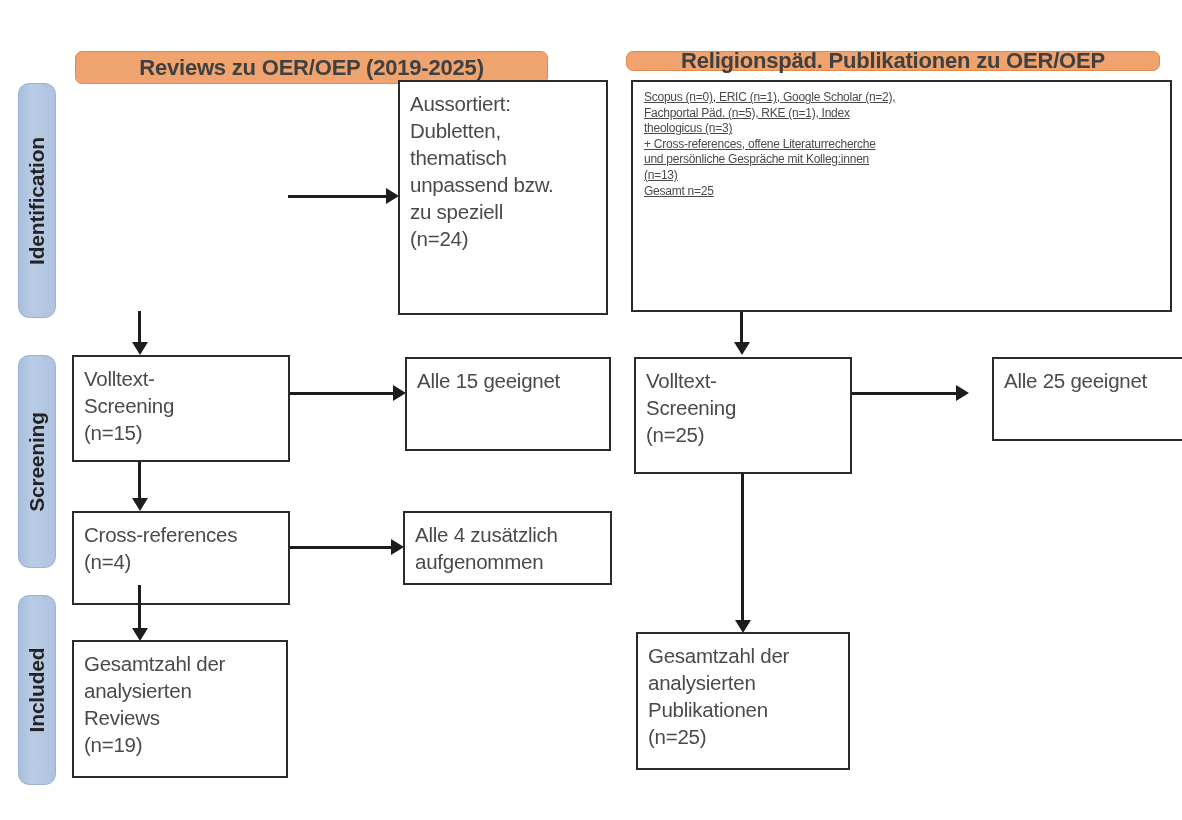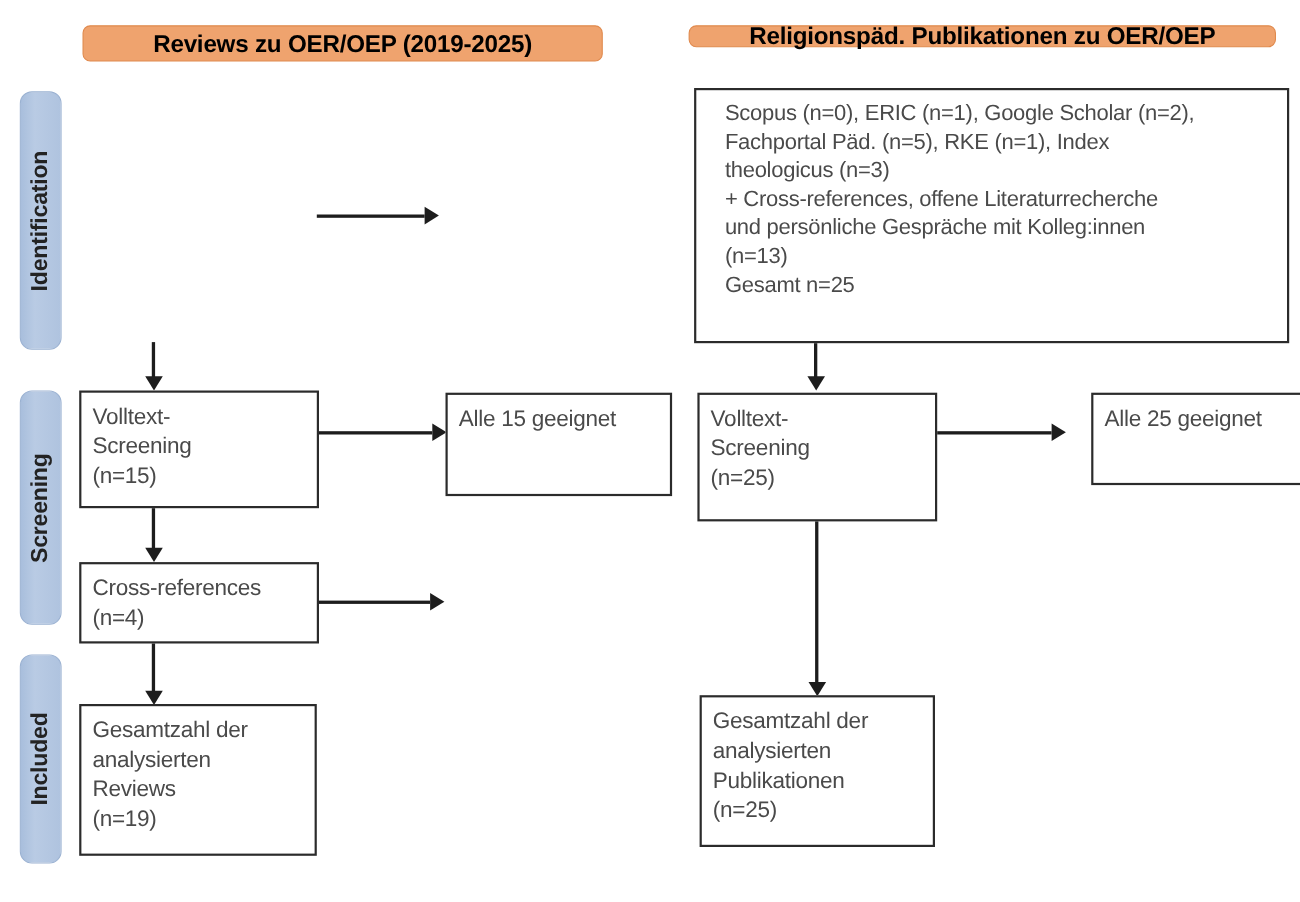--- a/index.html
+++ b/index.html
@@ -16,29 +16,30 @@
     font-family: "Liberation Sans", sans-serif;
     overflow: hidden;
   }
 
   
   .col-header {
     position: absolute;
     background: #EFA36E;
     border: 1px solid #E08A4E;
     border-radius: 7px;
-    color: #000000;
+    color: #404040;
     font-weight: bold;
     font-size: 22px;
     letter-spacing: -0.2px;
     display: flex;
     align-items: center;
     justify-content: center;
     text-align: center;
     box-sizing: border-box;
+    margin-top: 28px;
   }
 
   
   .stage-pill {
     position: absolute;
     background: linear-gradient(to right, #A8BEDC 0%, #B9CBE4 35%, #AFC3DF 100%);
     border: 1px solid #9BB2D2;
     border-radius: 11px;
     box-sizing: border-box;
   }
@@ -62,23 +63,24 @@
     border: 2.5px solid #2b2b2b;
     box-sizing: border-box;
     padding: 8px 6px 4px 10px;
     color: #4a4a4a;
     font-size: 20.5px;
     line-height: 1.32;
     letter-spacing: -0.25px;
     overflow: hidden;
   }
   .flow-box.wide {
-    font-size: 20px;
+    font-size: 12px;
     line-height: 1.3;
-    padding-left: 26px;
+    padding-left: 11px;
+    text-decoration: underline;
   }
   .flow-box .txt { white-space: pre-line; display: block; }
 
   
   .conn {
     position: absolute;
     background: #1d1d1d;
   }
   .conn.h { height: 3px; }
   .conn.v { width: 3px; }
@@ -117,48 +119,60 @@
   </div>
 
   <div class="stage-pill" style="left:18px; top:595px; width:38px; height:190px;">
     <span class="stage-label">Included</span>
   </div>
 
 
   <div class="conn h" style="left:288px; top:195px; width:98px;"></div>
   <div class="arrow-head right" style="left:386px; top:188px;"></div>
 
+  <div class="flow-box" style="left:398px; top:80px; width:210px; height:235px;">
+    <span class="txt">Aussortiert:
+Dubletten,
+thematisch
+unpassend bzw.
+zu speziell
+(n=24)</span>
+  </div>
 
   <div class="conn v" style="left:138px; top:311px; width:3px; height:33px;"></div>
   <div class="arrow-head down" style="left:132px; top:342px;"></div>
 
   <div class="flow-box" style="left:72px; top:355px; width:218px; height:107px;">
     <span class="txt">Volltext-
 Screening
 (n=15)</span>
   </div>
 
   <div class="conn h" style="left:290px; top:392px; width:103px;"></div>
   <div class="arrow-head right" style="left:393px; top:385px;"></div>
 
   <div class="flow-box" style="left:405px; top:357px; width:206px; height:94px;">
     <span class="txt">Alle 15 geeignet</span>
   </div>
 
   <div class="conn v" style="left:138px; top:462px; width:3px; height:38px;"></div>
   <div class="arrow-head down" style="left:132px; top:498px;"></div>
 
-  <div class="flow-box" style="left:72px; top:511px; width:218px; height:74px;padding-left:10px;">
+  <div class="flow-box" style="left:72px; top:511px; width:218px; height:94px;padding-left:10px;">
     <span class="txt">Cross-references
 (n=4)</span>
   </div>
 
   <div class="conn h" style="left:290px; top:546px; width:101px;"></div>
   <div class="arrow-head right" style="left:391px; top:539px;"></div>
 
+  <div class="flow-box" style="left:403px; top:511px; width:209px; height:74px;">
+    <span class="txt">Alle 4 zusätzlich
+aufgenommen</span>
+  </div>
 
   <div class="conn v" style="left:138px; top:585px; width:3px; height:45px;"></div>
   <div class="arrow-head down" style="left:132px; top:628px;"></div>
 
   <div class="flow-box" style="left:72px; top:640px; width:216px; height:138px;">
     <span class="txt">Gesamtzahl der
 analysierten
 Reviews
 (n=19)</span>
   </div>

